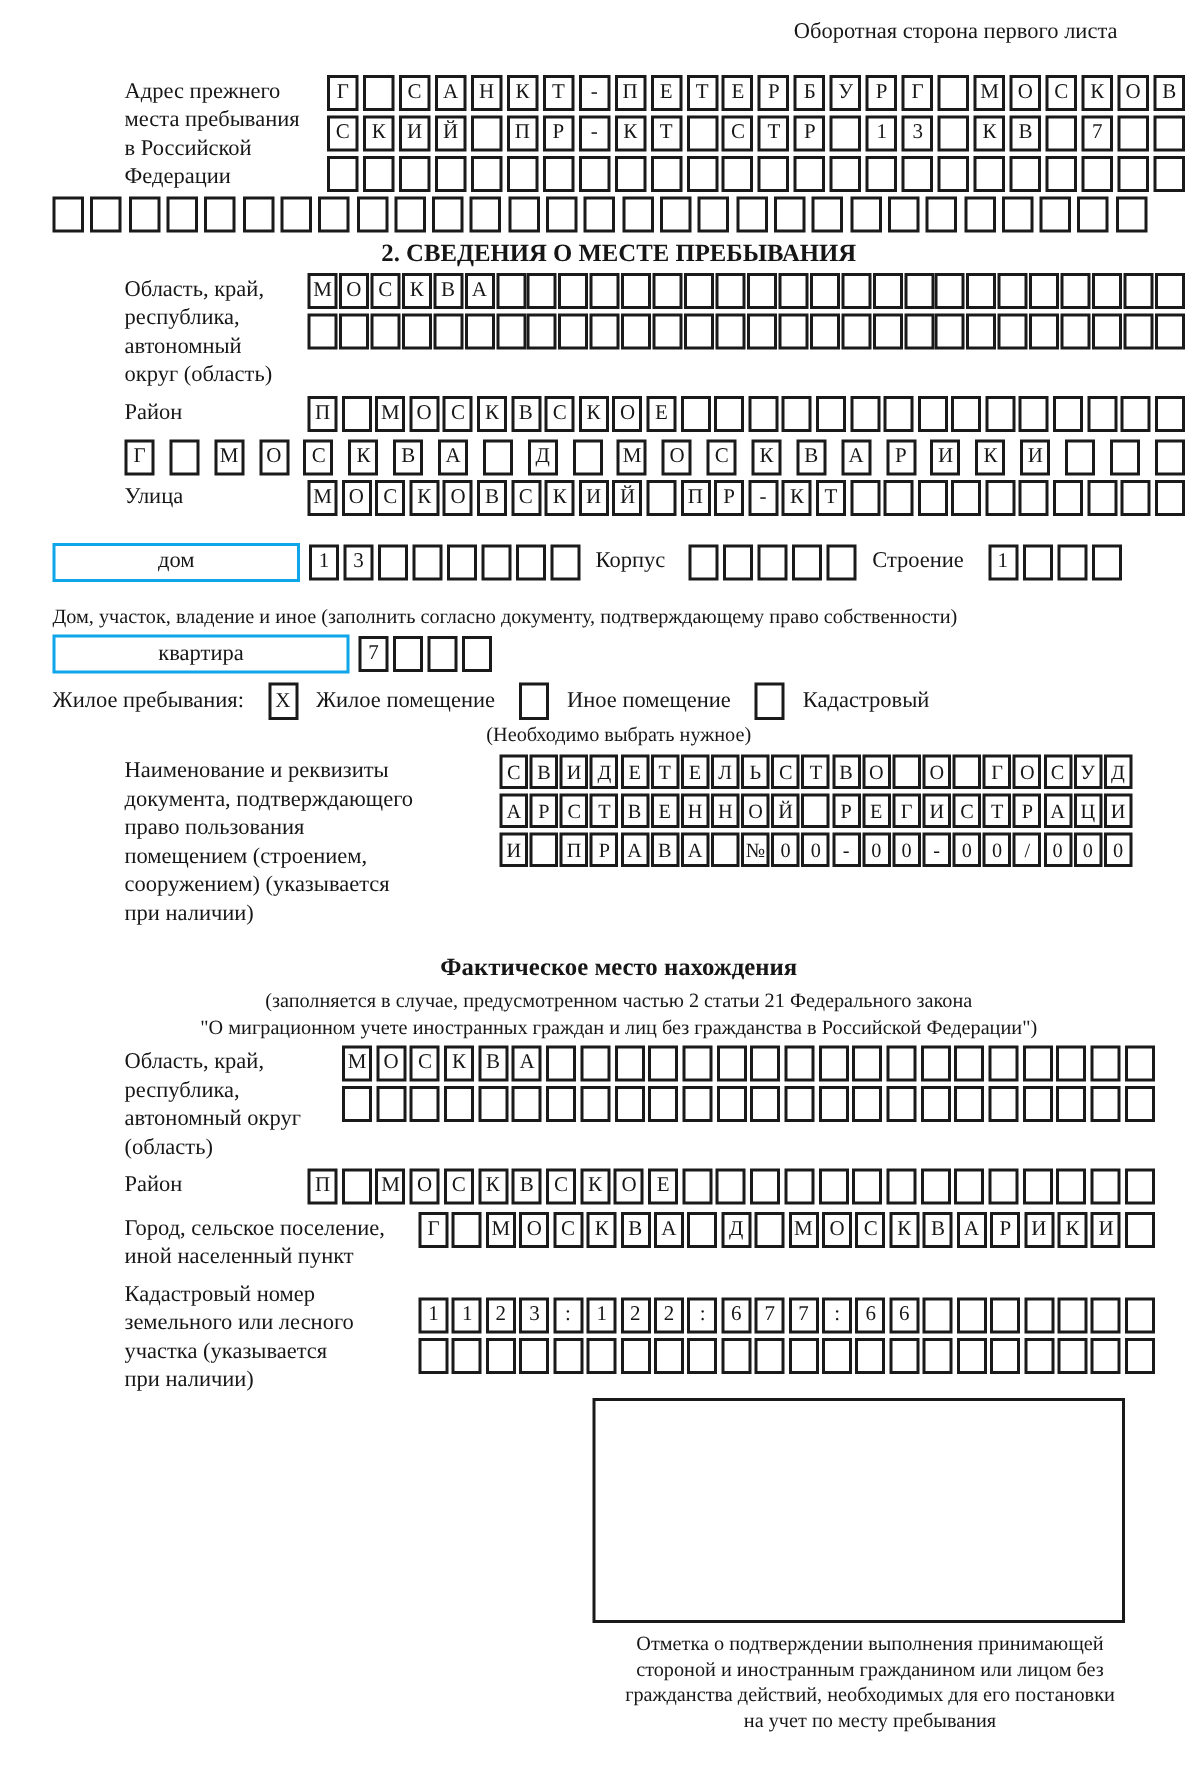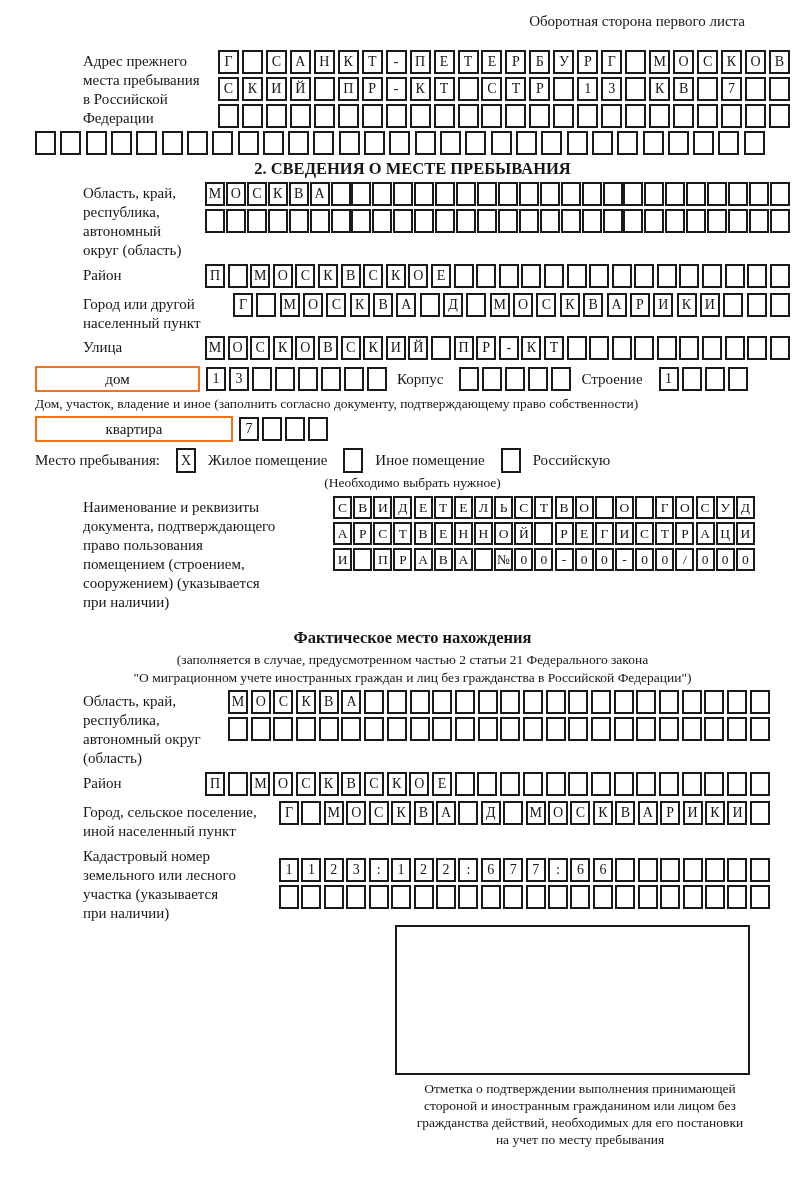--- a/index.html
+++ b/index.html
@@ -23,28 +23,28 @@
   }
   .mid .cell { flex-basis:20px; width:20px; }
   .small .cell { flex-basis:19px; width:19px; height:23px; font-size:13.5px; }
   .cellcol { flex:1 1 auto; display:flex; flex-direction:column; row-gap:3px; }
   .cellcol > .cells { flex:0 0 auto; }
   .fullrow { width:730px; margin-top:3px; }
   .caption { font-size:13.5px; line-height:17px; margin-top:3px; }
   .center { text-align:center; }
   .irow { display:flex; align-items:center; }
   .widebox {
-    border:2px solid #f97316; height:26px; flex-shrink:0;
+    border:2px solid #0ea5e9; height:26px; flex-shrink:0;
     display:flex; align-items:center; justify-content:center; font-size:15px;
   }
   .wb165{width:165px} .wb198{width:198px}
   .igroup { display:flex; gap:3px; margin-left:6px; }
   .igroup .cell { flex-basis:20px; width:20px; }
   .ilabel { font-size:15px; white-space:nowrap; }
-  .house-row .ilabel { margin:4px 10px;font-family:Liberation Serif, serif; }
+  .house-row .ilabel { margin:16px 10px;font-family:Liberation Serif, serif; }
   .cbox {
     flex:0 0 20px; width:20px; height:25px; border:2px solid #1a1a1a;
     display:inline-flex; align-items:center; justify-content:center;
     font-size:14px; margin:0 12px 0 16px;
   }
   .mr20 { margin-right:20px; } .mr35 { margin-right:35px; }
   .cadcol { margin-top:13px; }
   .mt1{margin-top:1px}.mt2{margin-top:16px}.mt3{margin-top:3px}.mt4{margin-top:4px}
   .mt5{margin-top:5px}.mt6{margin-top:6px}.mt20{margin-top:20px}
   .bigbox { width:355px; height:150px; border:2px solid #1a1a1a; margin-left:360px; margin-top:2px; }
@@ -275,22 +275,20 @@
         <span class="cell"></span>
         <span class="cell"></span>
         <span class="cell"></span>
         <span class="cell"></span>
         <span class="cell"></span>
         <span class="cell"></span>
       </div>
   </div>
 
   <div class="frow mt5">
-    <div class="flabel w150">Город или другой
-населенный пункт</div>
     <div class="cells mid">
         <span class="cell">Г</span>
         <span class="cell"></span>
         <span class="cell">М</span>
         <span class="cell">О</span>
         <span class="cell">С</span>
         <span class="cell">К</span>
         <span class="cell">В</span>
         <span class="cell">А</span>
         <span class="cell"></span>
@@ -378,27 +376,27 @@
     <div class="widebox wb198">квартира</div>
     <div class="igroup">
         <span class="cell">7</span>
         <span class="cell"></span>
         <span class="cell"></span>
         <span class="cell"></span>
       </div>
   </div>
 
   <div class="irow mt6">
-    <span class="ilabel">Место пребывания:</span>
+    <span class="ilabel">Жилое пребывания:</span>
     <span class="cbox">X</span>
     <span class="ilabel">Жилое помещение</span>
     <span class="cbox"></span>
     <span class="ilabel">Иное помещение</span>
     <span class="cbox"></span>
-    <span class="ilabel">Российскую</span>
+    <span class="ilabel">Кадастровый</span>
   </div>
   <div class="caption center mt1">(Необходимо выбрать нужное)</div>
 
   <div class="frow mt5">
     <div class="flabel w250">Наименование и реквизиты
 документа, подтверждающего
 право пользования
 помещением (строением,
 сооружением) (указывается
 при наличии)</div>

